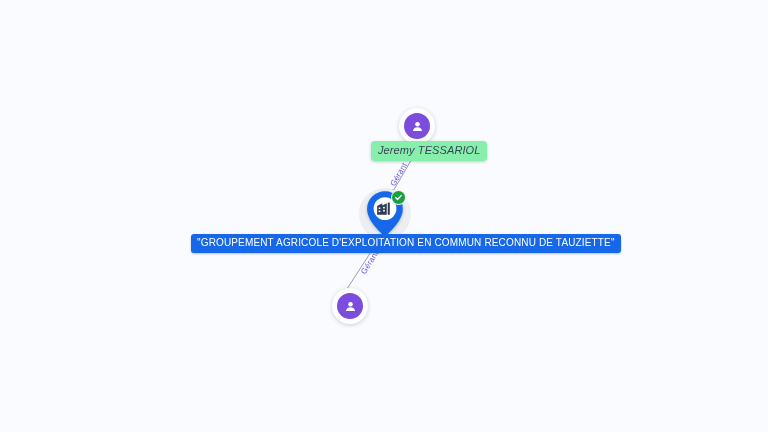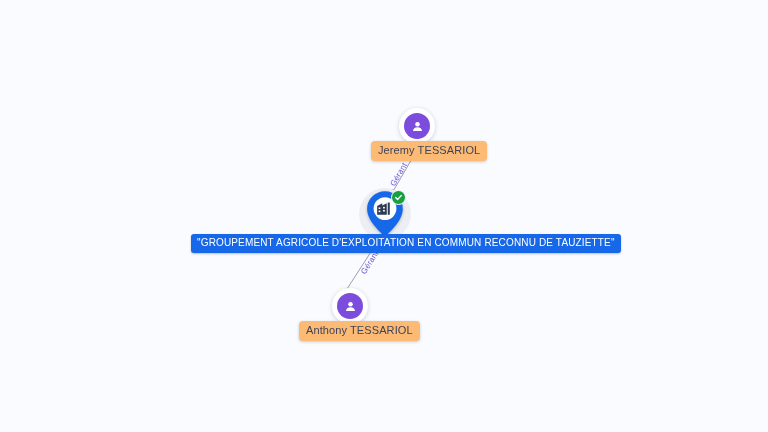--- a/index.html
+++ b/index.html
@@ -97,29 +97,30 @@
     border: 1.5px solid #ffffff;
     box-sizing: border-box;
     display: flex;
     align-items: center;
     justify-content: center;
   }
 
   
   .node-label {
     position: absolute;
-    background: #fdba74;
+    background: #86efac;
     color: #3d4458;
     font-size: 11px;
     line-height: 13px;
     padding: 3px 7px 4px 7px;
     border-radius: 4px;
     box-shadow: 0 1px 3px rgba(40,50,90,0.25);
     white-space: nowrap;
     letter-spacing: 0.1px;
+    font-style: italic;
   }
 
   .company-label {
     position: absolute;
     background: #1668e8;
     color: #ffffff;
     font-size: 10px;
     line-height: 12px;
     letter-spacing: 0.15px;
     padding: 3px 6px 4px 6px;
@@ -196,15 +197,14 @@
   <div class="company-label" style="left:191px; top:234px;">"GROUPEMENT AGRICOLE D'EXPLOITATION EN COMMUN RECONNU DE TAUZIETTE"</div>
 
   <div class="person-node" style="left:332px; top:288px;">
     <div class="person-disc">
       <svg width="15" height="15" viewBox="0 0 24 24">
         <circle cx="12" cy="8.3" r="3.6" fill="#ffffff"></circle>
         <path d="M4.8 19.2c0-4.0 3.3-6.1 7.2-6.1s7.2 2.1 7.2 6.1z" fill="#ffffff"></path>
       </svg>
     </div>
   </div>
-  <div class="node-label" style="left:299px; top:321px;">Anthony TESSARIOL</div>
 
 </div>
 
 </body></html>

